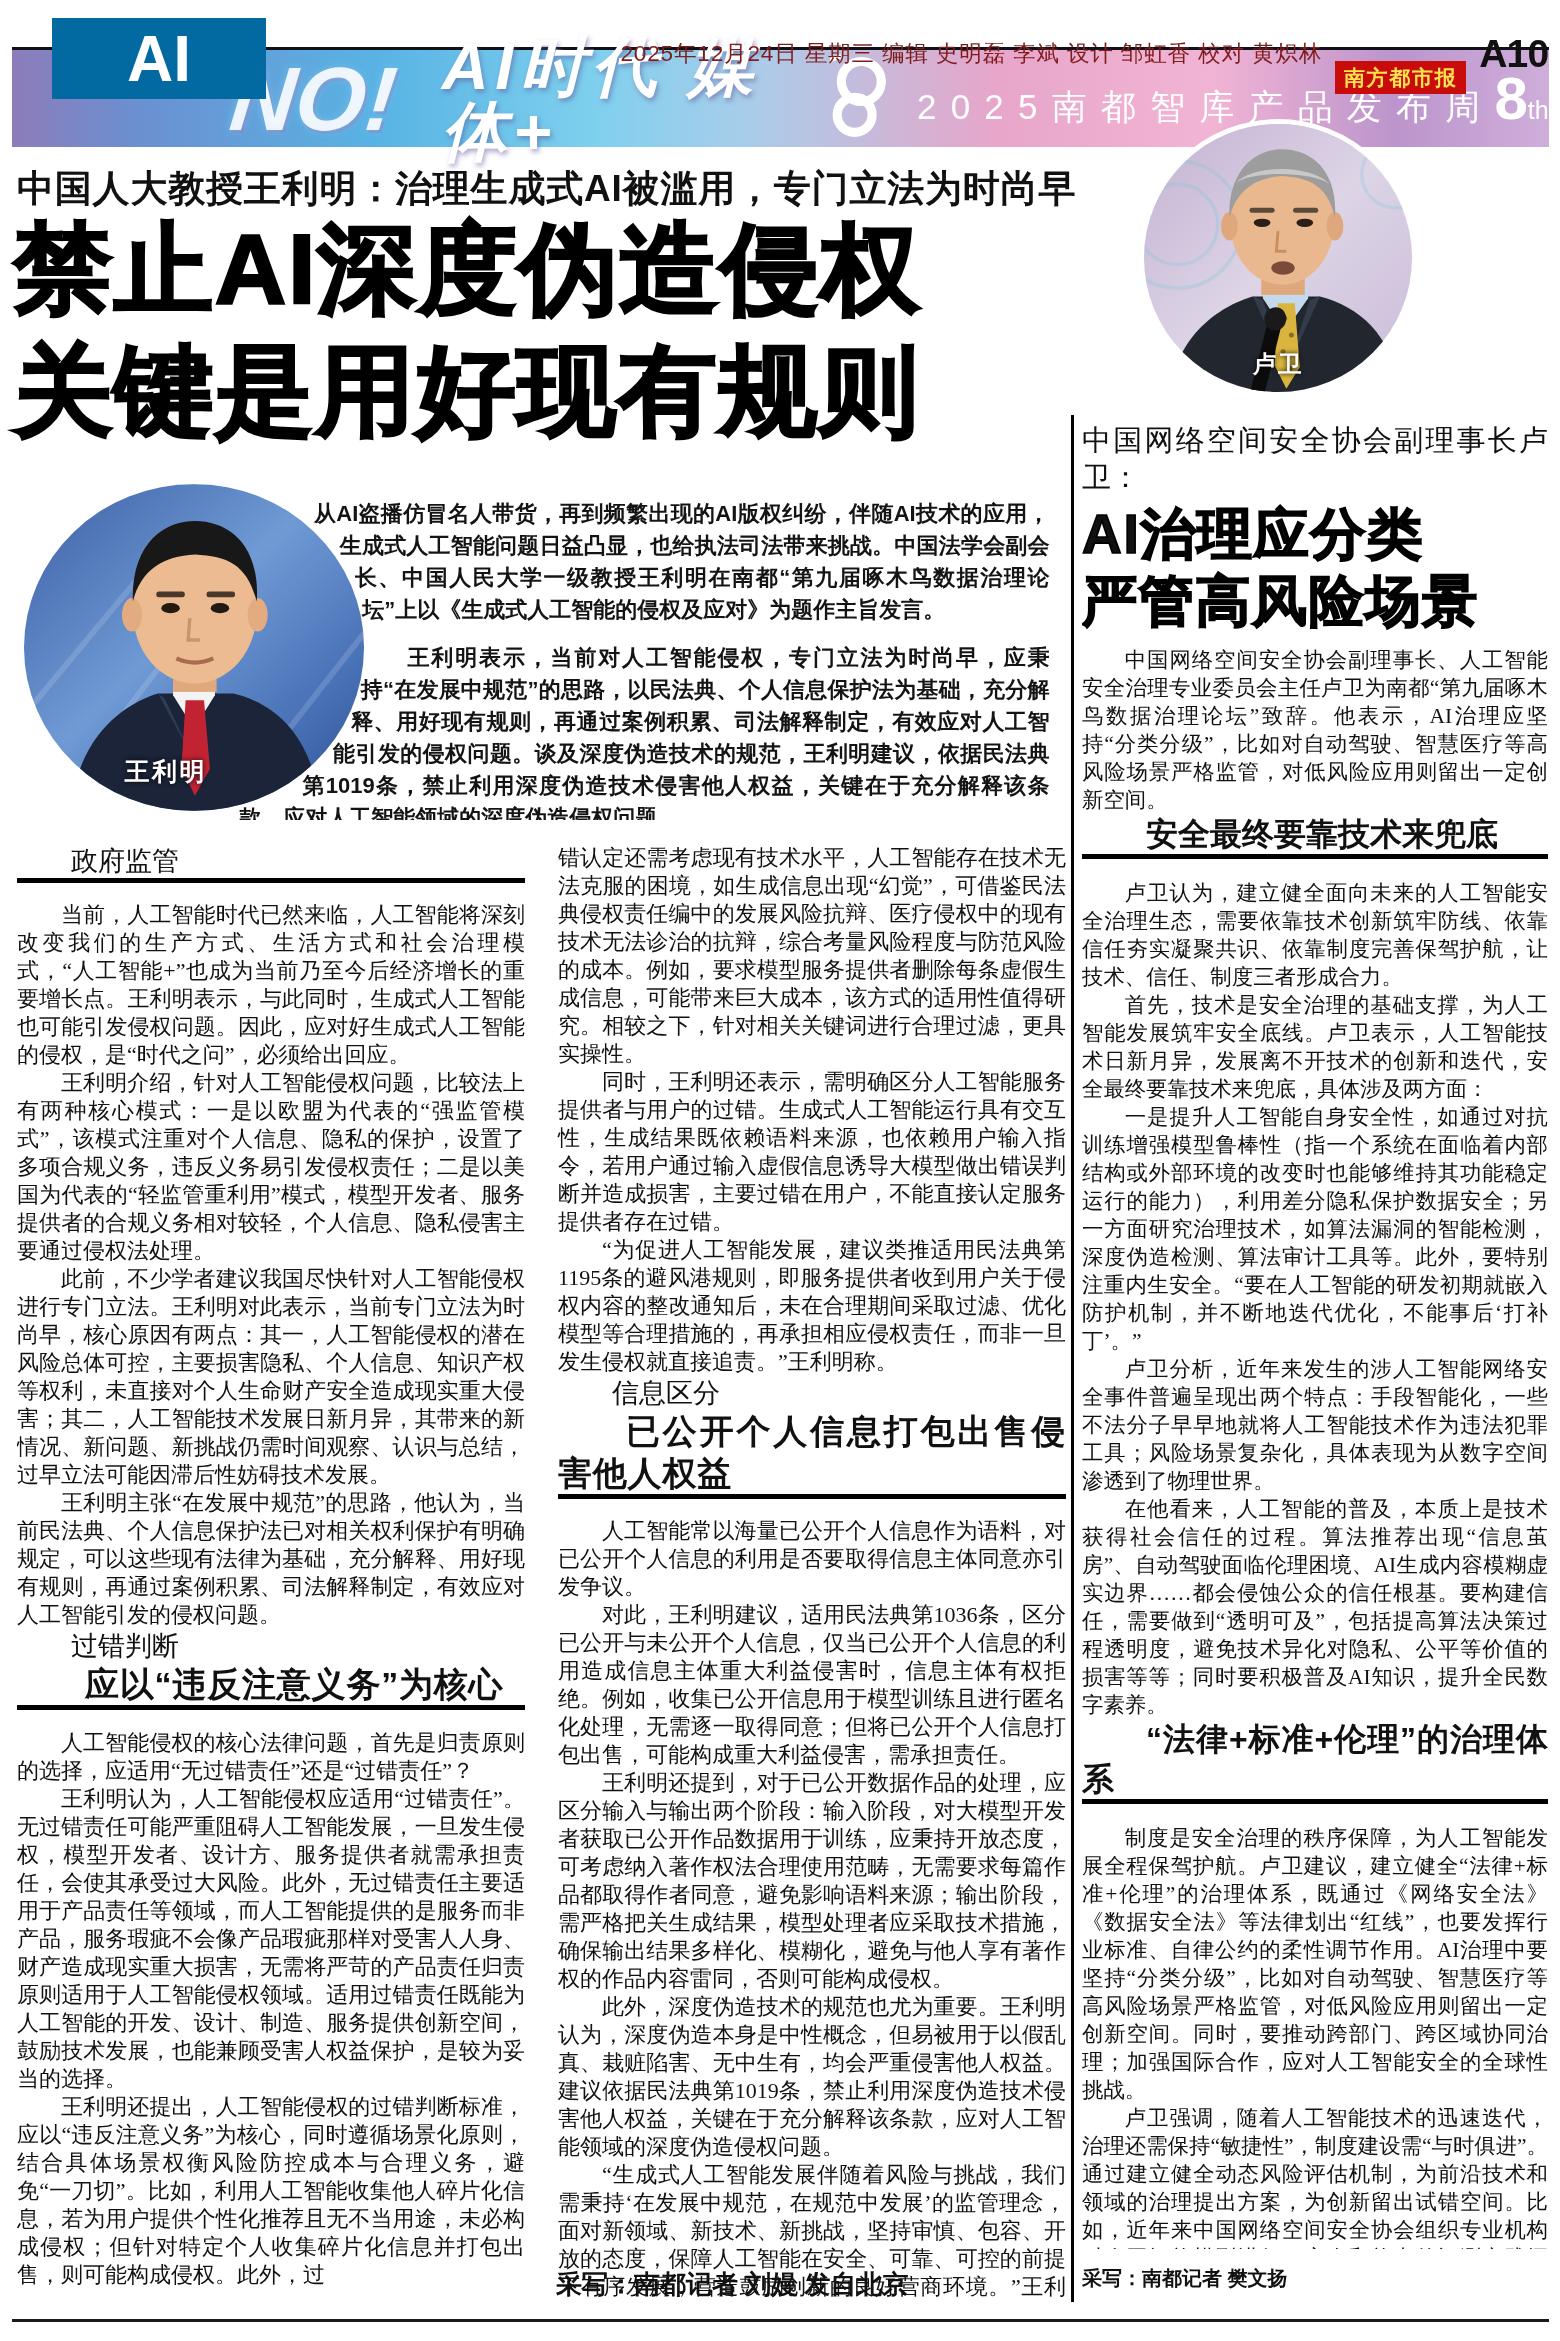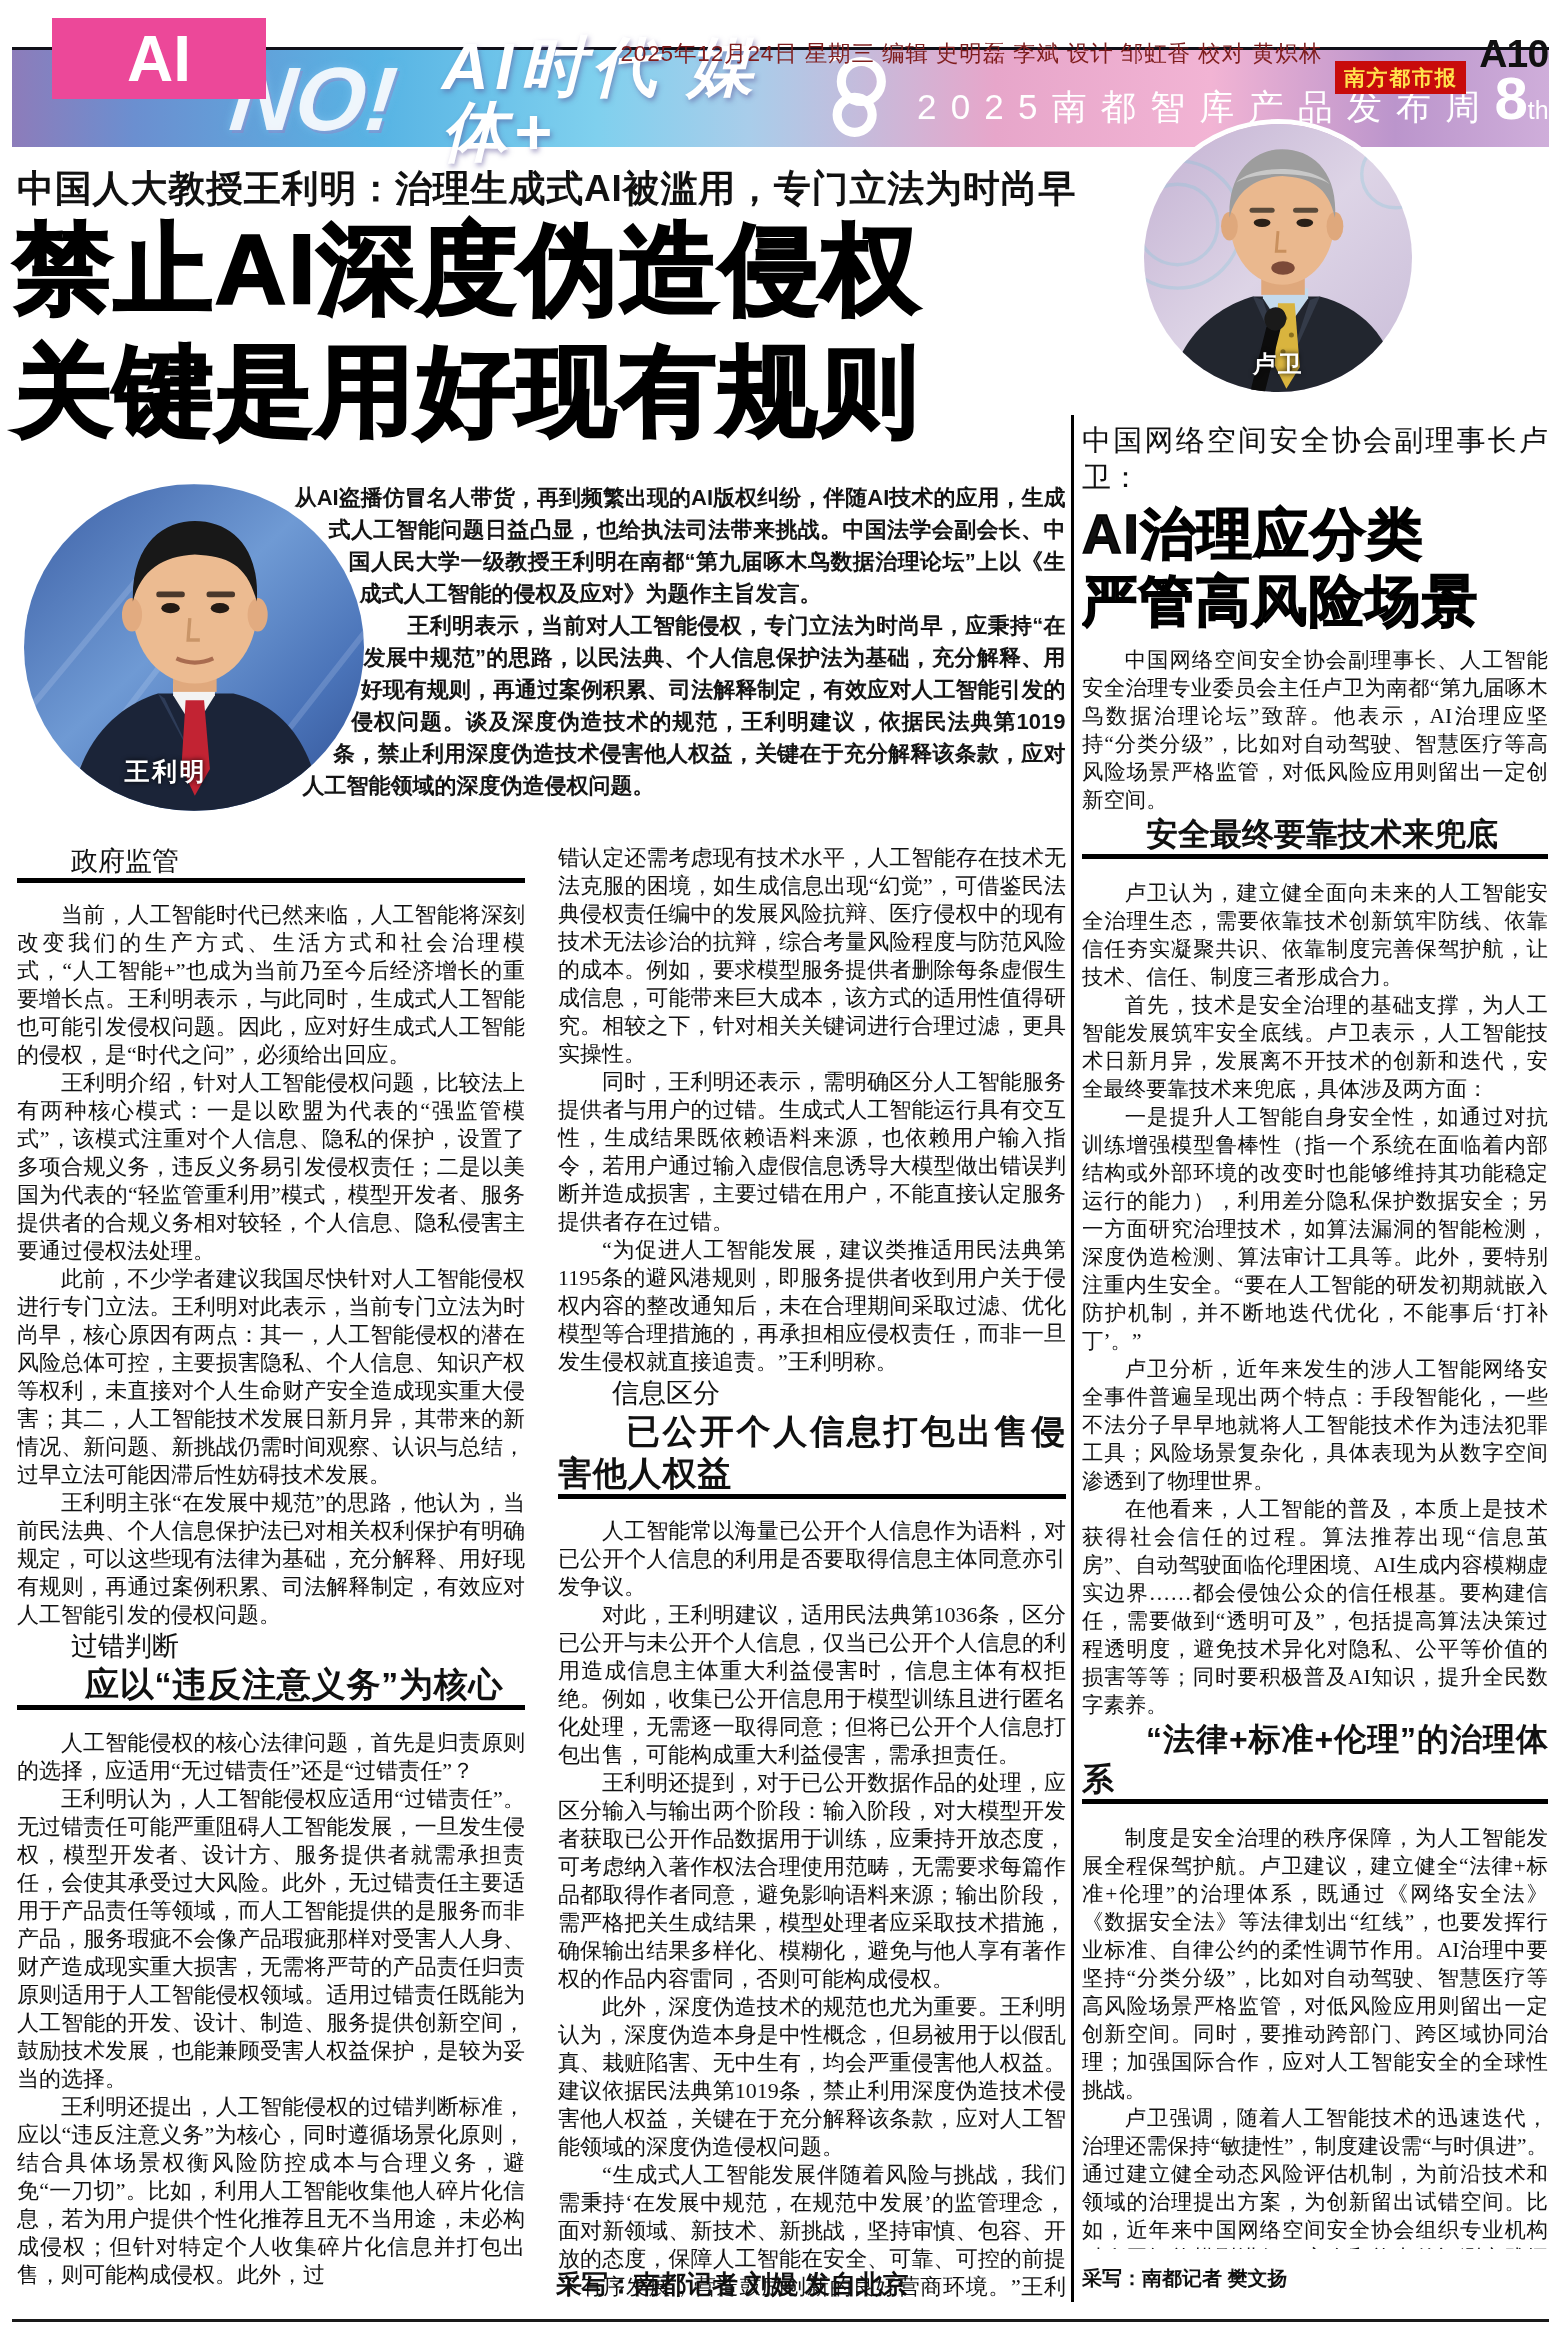--- a/index.html
+++ b/index.html
@@ -6,21 +6,21 @@
   .page{position:relative;width:1560px;height:2342px;background:#ffffff;
         font-family:"Liberation Serif",serif;color:#111;overflow:hidden;}
 
   
   .header-meta{position:absolute;top:13.4px;right:11.7px;display:flex;align-items:center;gap:13.4px;z-index:6;}
   .date-line{font-family:"Liberation Sans",sans-serif;font-size:22.6px;color:#7f1d1d;letter-spacing:0.8px;}
   .masthead-box{background:#c80b0b;color:#ffe34d;font-family:"Liberation Sans",sans-serif;
                 font-weight:bold;font-size:21px;padding:2.5px 8.4px;letter-spacing:1.7px;margin-top:48px;}
   .page-no{font-family:"Liberation Sans",sans-serif;font-weight:bold;font-size:39px;letter-spacing:-0.8px;}
 
-  .ai-badge{position:absolute;left:52px;top:18.4px;width:214px;height:81px;background:#ec4899;
+  .ai-badge{position:absolute;left:52px;top:18.4px;width:214px;height:81px;background:#0369a1;
             color:#fff;font-family:"Liberation Sans",sans-serif;font-weight:bold;font-size:64px;
             display:flex;align-items:center;justify-content:center;z-index:5;}
 
   .banner{position:absolute;left:11.7px;top:47px;width:1537px;height:97px;border-top:3.4px solid #101018;
           background:linear-gradient(90deg,#8d7cba 0%,#6b8fd0 8%,#58b4e4 24%,#7fd0ee 38%,
                      #a9cdea 48%,#e7a6ca 64%,#f2b4d4 78%,#bb95cc 90%,#cfaeda 100%);
           display:flex;align-items:center;overflow:visible;z-index:1;}
   .no-logo{margin-left:219px;font-family:"Liberation Sans",sans-serif;font-style:italic;font-weight:bold;
            font-size:90px;color:rgba(255,255,255,0.88);transform:skewX(-6deg);
            text-shadow:0 0 10px rgba(120,190,235,.9),2.5px 2.5px 0 rgba(150,120,190,.55);line-height:1;}
@@ -40,21 +40,21 @@
                font-weight:900;font-size:99px;line-height:122px;letter-spacing:1.7px;color:#000;
                -webkit-text-stroke:2.5px #000;}
 
   .lead-wrap{position:absolute;left:23.5px;top:482px;width:1042px;height:338px;overflow:hidden;
              font-family:"Liberation Sans",sans-serif;font-weight:bold;font-size:22px;line-height:32px;
              text-align:justify;color:#141414;}
   .photo-wang{float:left;width:340px;height:327px;margin:1.7px 22px 6.7px 0;border-radius:50%;
               overflow:hidden;shape-outside:ellipse(170px 163px at 170px 163px);position:relative;}
   .photo-caption-wang{position:absolute;left:101px;bottom:23.5px;color:#fff;font-size:25px;
               font-weight:bold;text-shadow:0 0 5px #000;letter-spacing:2.5px;}
-  .lead-wrap p{margin:0;}
+  .lead-wrap p{margin:16px;}
   .lead-wrap p.indent{text-indent:2em;}
 
   .cols{position:absolute;left:17px;top:844px;width:1049px;height:1455px;display:flex;
         overflow:hidden;font-size:22px;line-height:28px;text-align:justify;justify-content:space-between;}
   .col{width:508px;flex:none;}
   .col p{margin:0;text-indent:2em;}
   .col p.no-indent{text-indent:0;}
   .sec-kick{font-family:"Liberation Sans",sans-serif;font-size:27px;line-height:34px;margin:0;}
   .sec-title{font-family:"Liberation Sans",sans-serif;font-weight:bold;font-size:34px;line-height:42px;
              margin:0 0 8.4px 0;letter-spacing:0.8px;}

